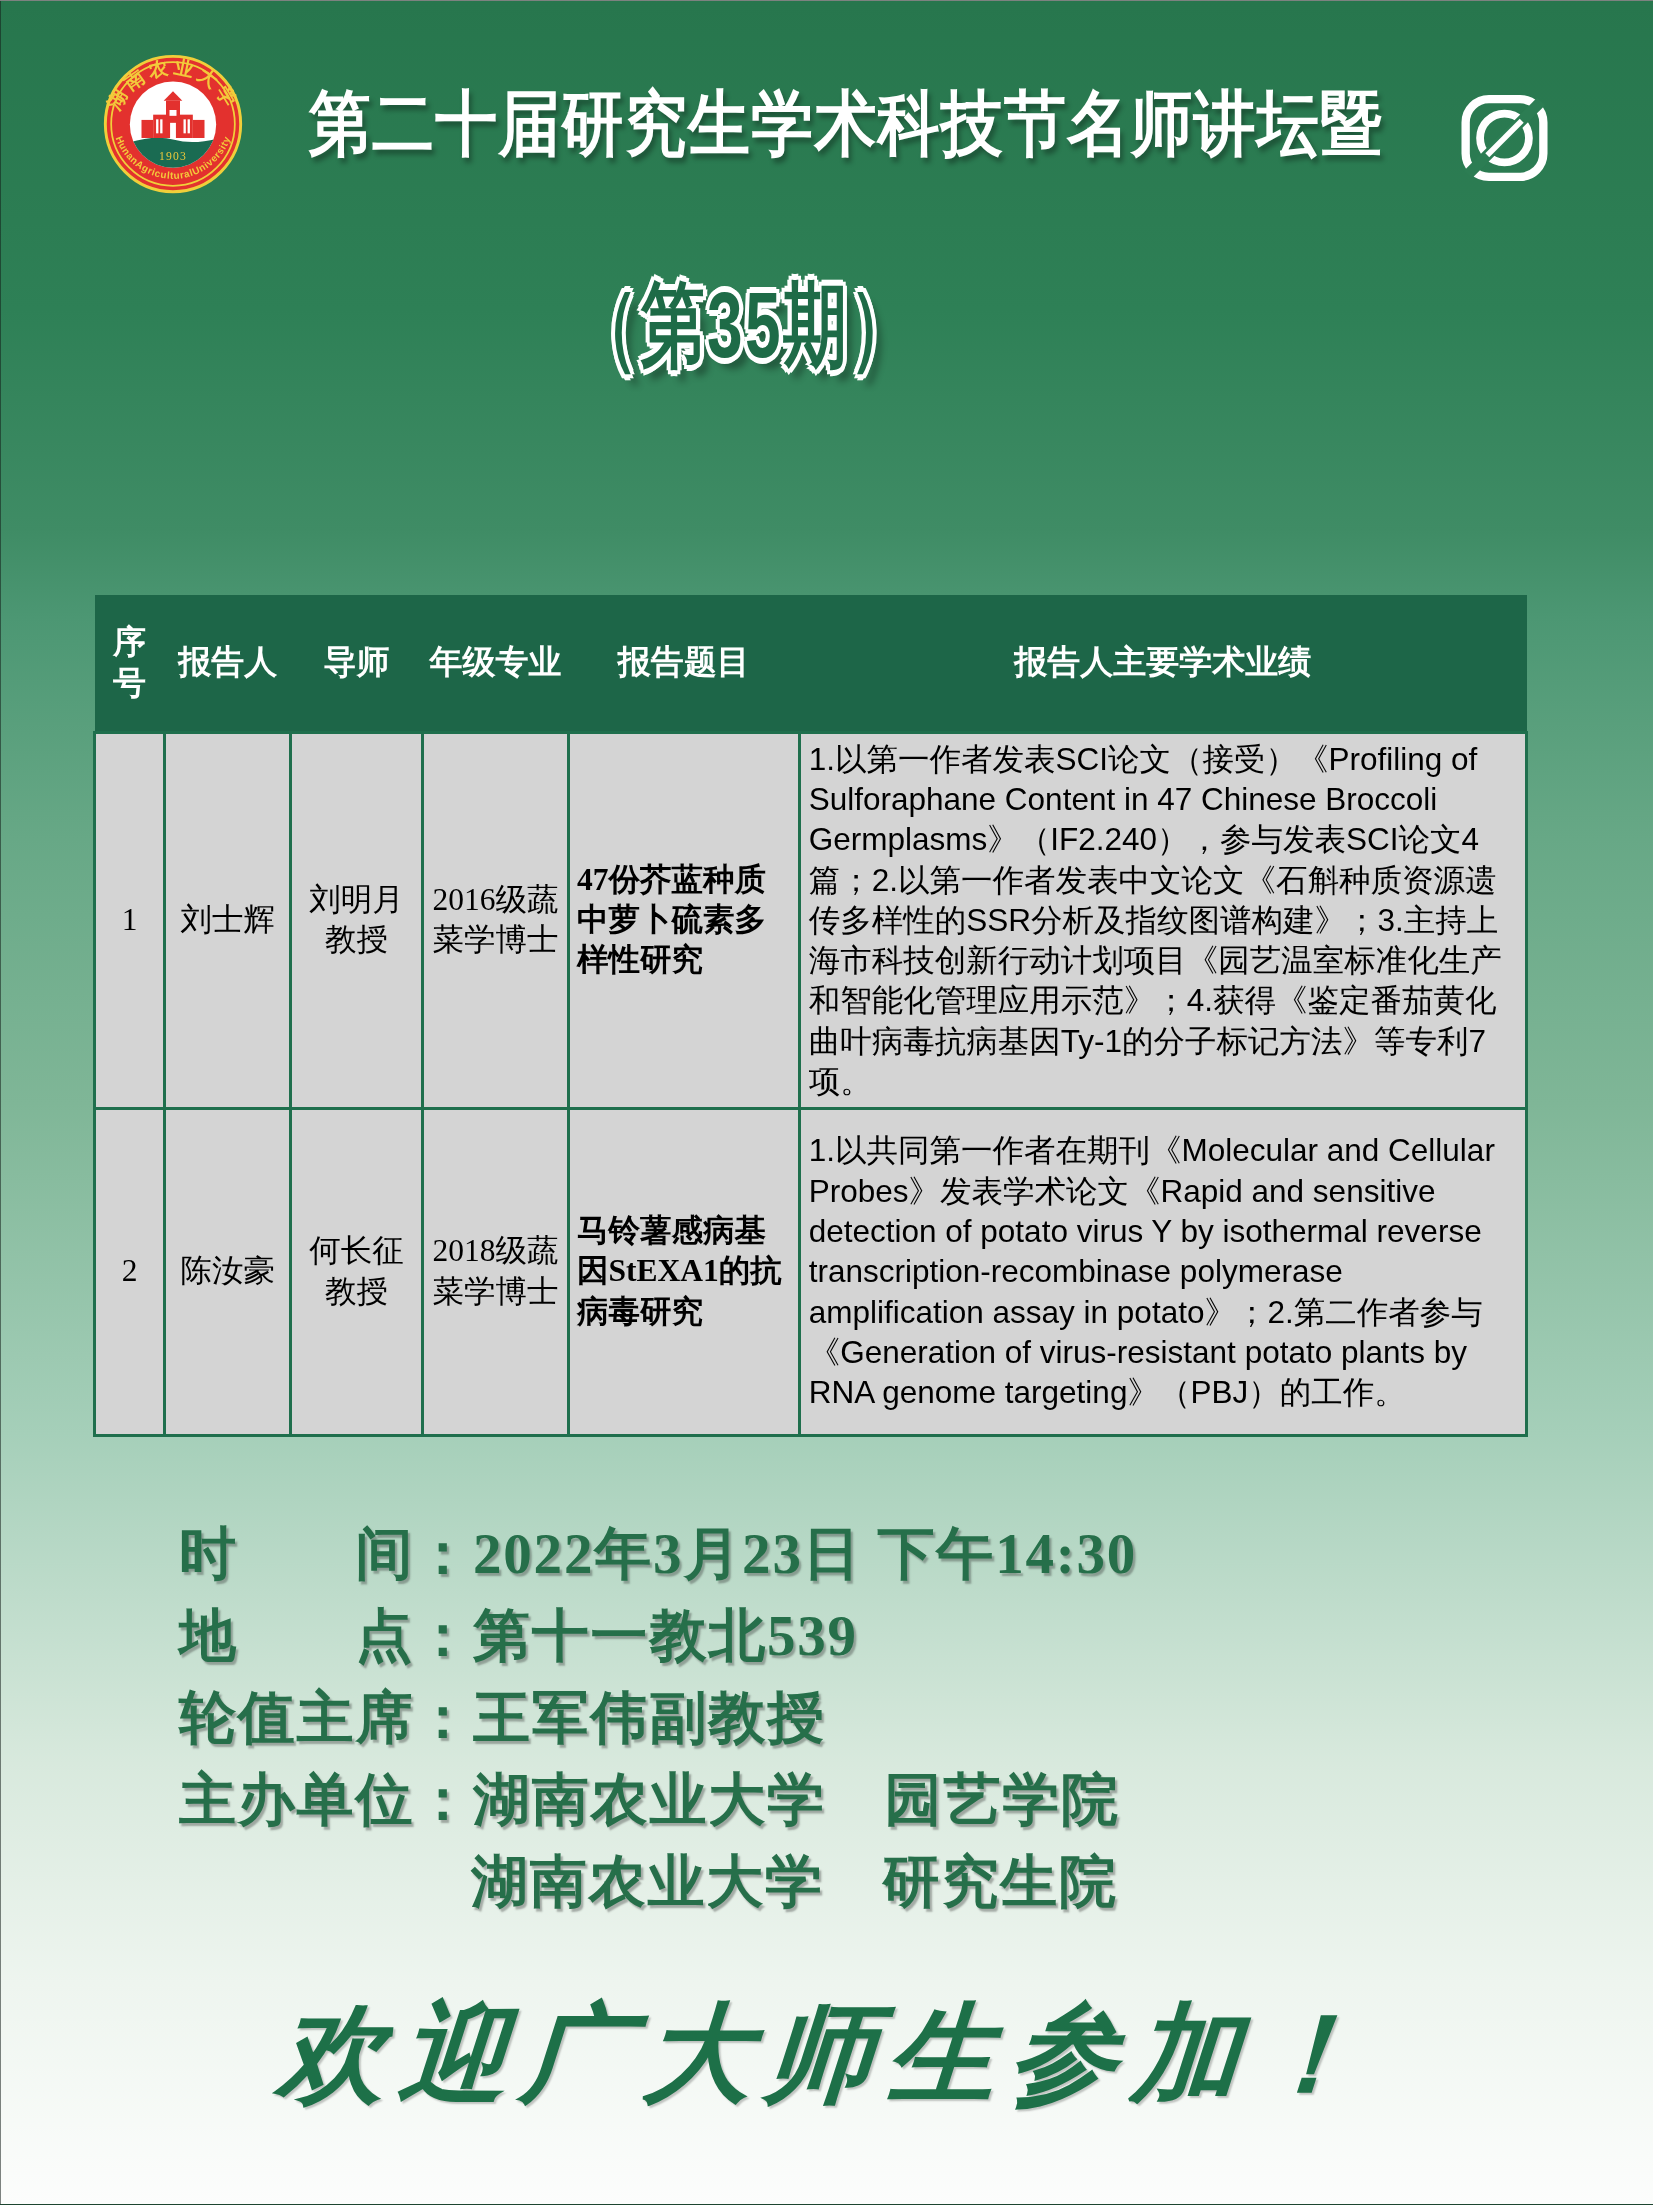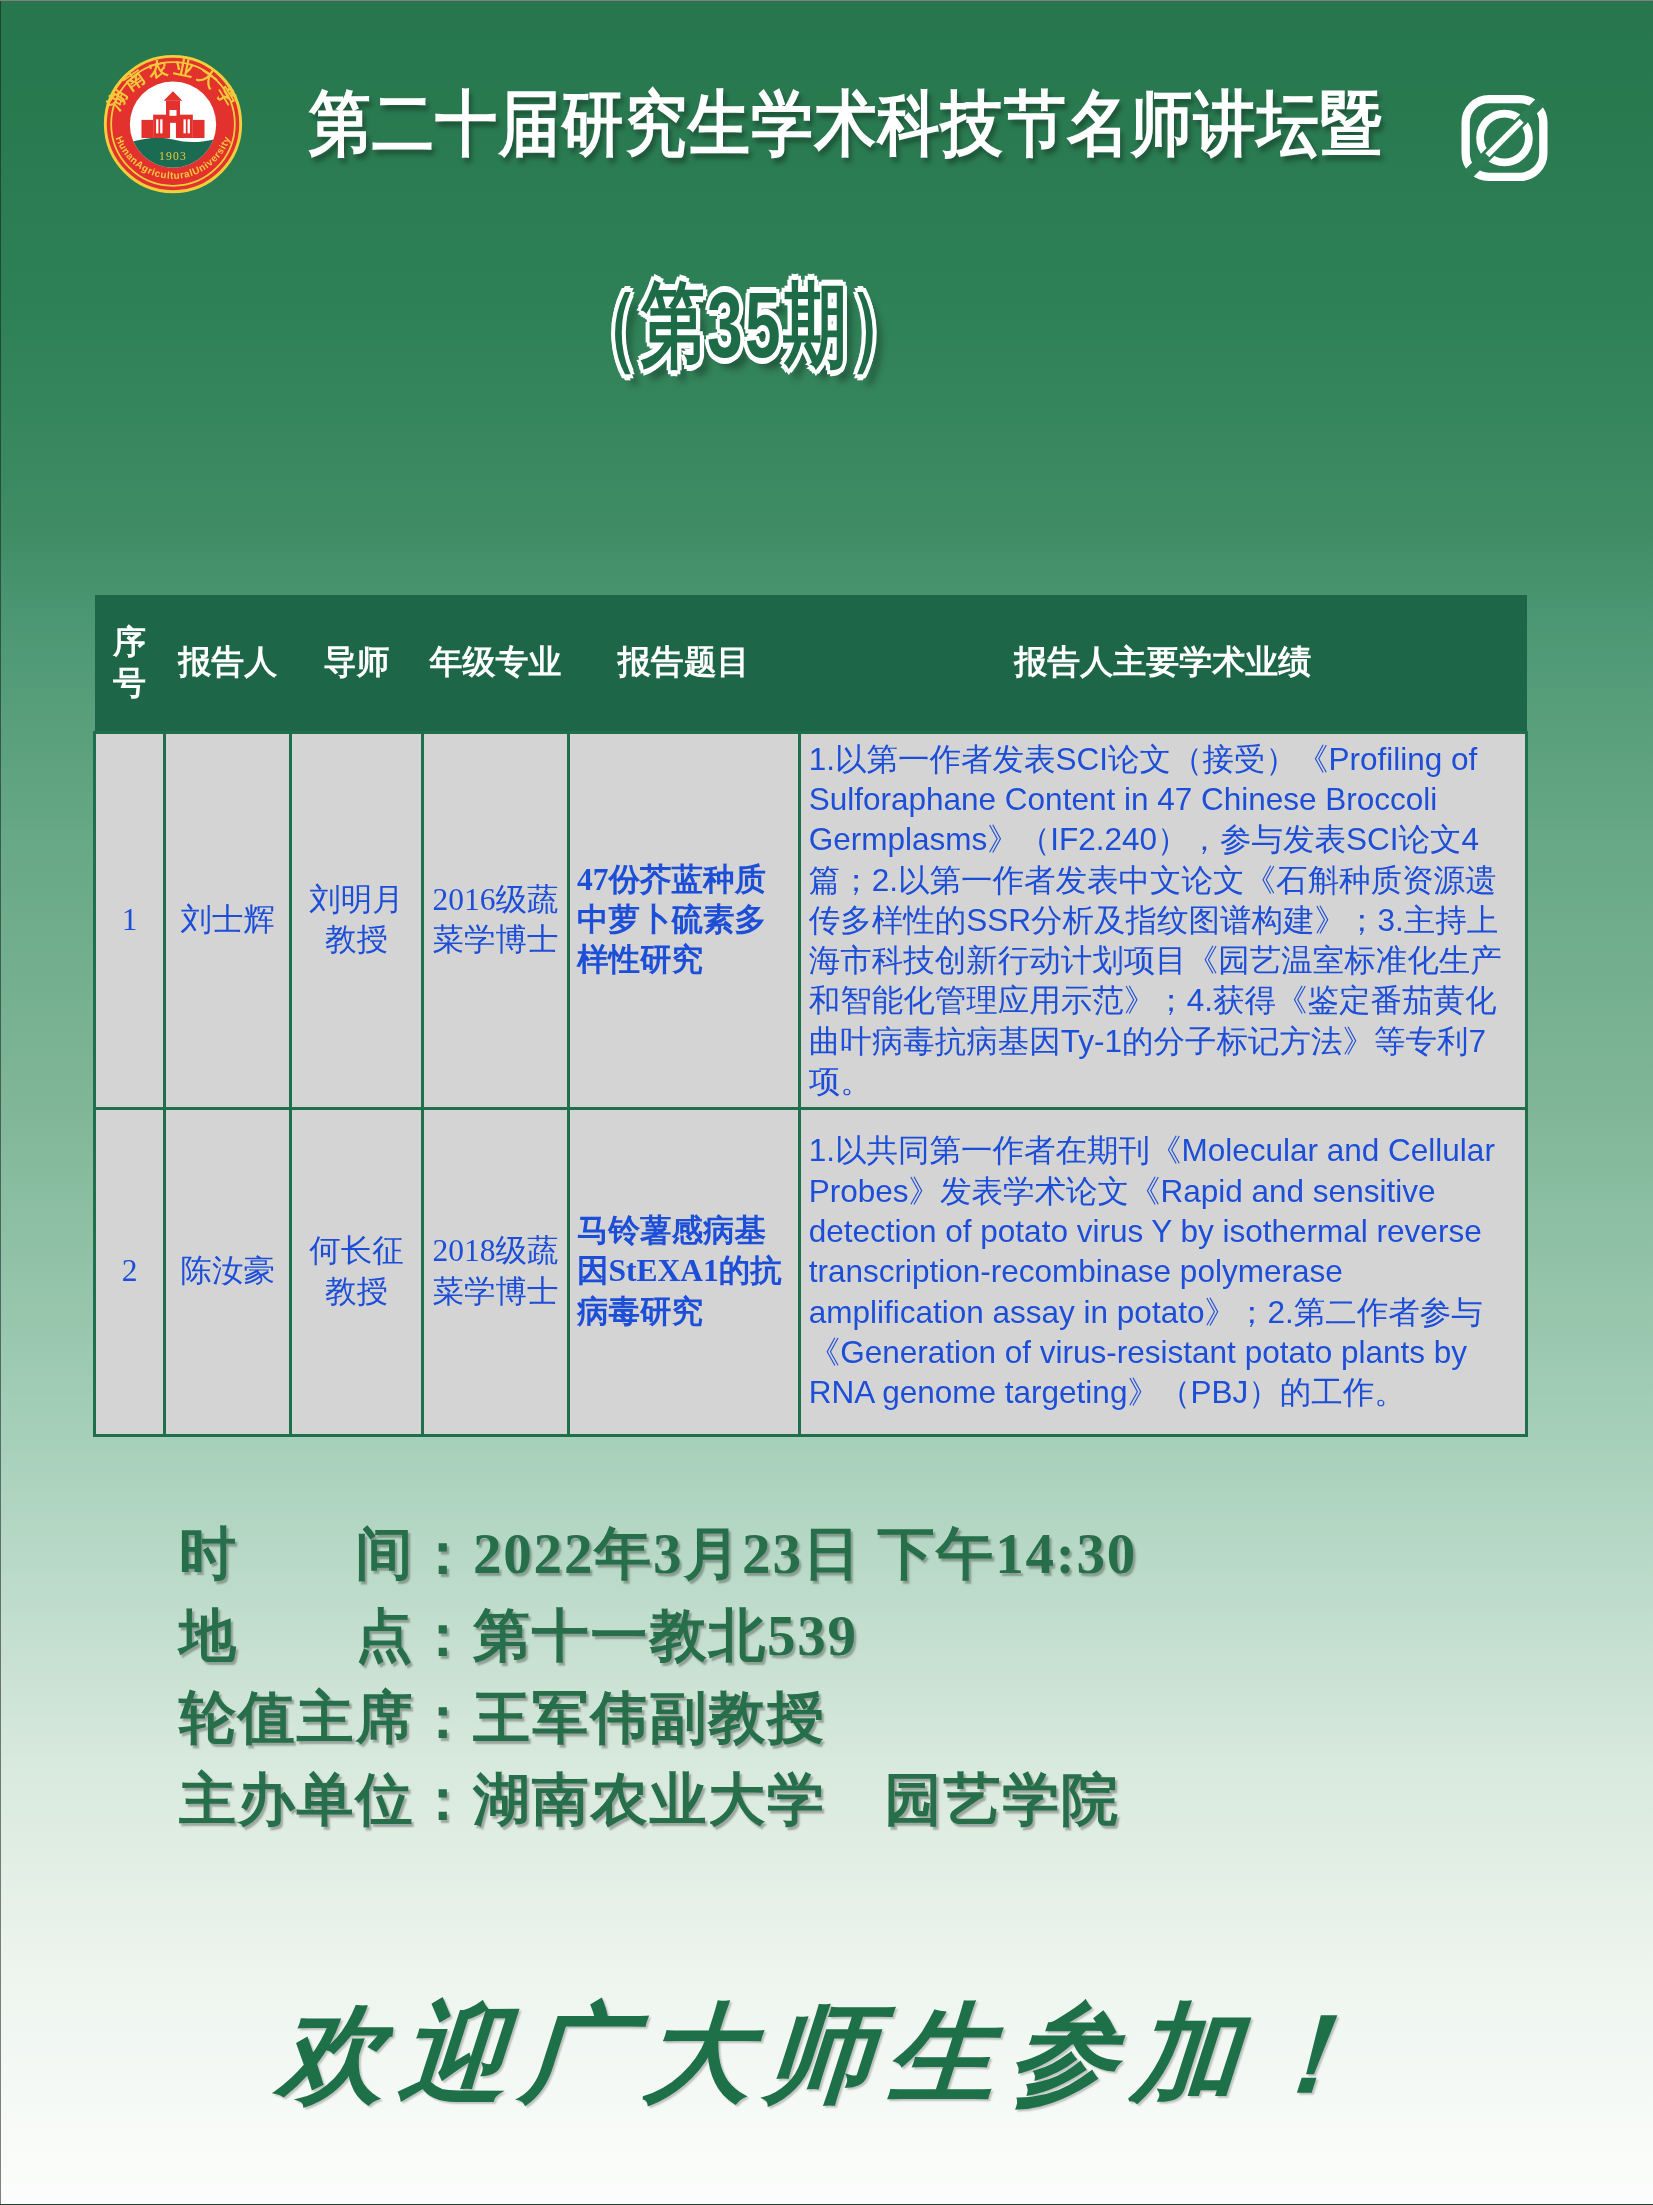--- a/index.html
+++ b/index.html
@@ -57,21 +57,21 @@
   
   .table-wrap{position:absolute;top:594px;left:92px;width:1435px;}
   table{width:100%;border-collapse:collapse;table-layout:fixed;}
   thead tr{height:137px;}
   th{
     background:#1d6648;color:#ffffff;font-weight:bold;font-size:33px;
     text-align:center;vertical-align:middle;line-height:1.25;
     padding:0 5.8px;border:0;
   }
   td{
-    background:#d4d4d4;border:3.5px solid #1f6f4d;color:#1d4ed8;
+    background:#d4d4d4;border:3.5px solid #1f6f4d;color:#000000;
     font-size:31.5px;line-height:1.28;vertical-align:middle;
     padding:3.5px 5.8px;box-sizing:border-box;
     font-family:"Liberation Serif", serif;
   }
   tr.r1{height:376px;}
   tr.r2{height:327px;}
   .c-center{text-align:center;}
   .c-speaker{text-align:center;font-weight:normal;}
   .c-topic{text-align:left;padding:3.5px 7px;font-weight:bold;}
   .c-achv{
@@ -193,18 +193,19 @@
         </tr>
       </tbody>
     </table>
   </div>
 
   <div class="details">
     <div class="detail-line">时　　间：2022年3月23日 下午14:30</div>
     <div class="detail-line">地　　点：第十一教北539</div>
     <div class="detail-line">轮值主席：王军伟副教授</div>
     <div class="detail-line">主办单位：湖南农业大学　园艺学院</div>
+    <div class="detail-line indent">湖南农业大学　研究生院</div>
   </div>
 
   <div class="welcome">欢迎广大师生参加！</div>
 
 </div>
 
 
 </body></html>

